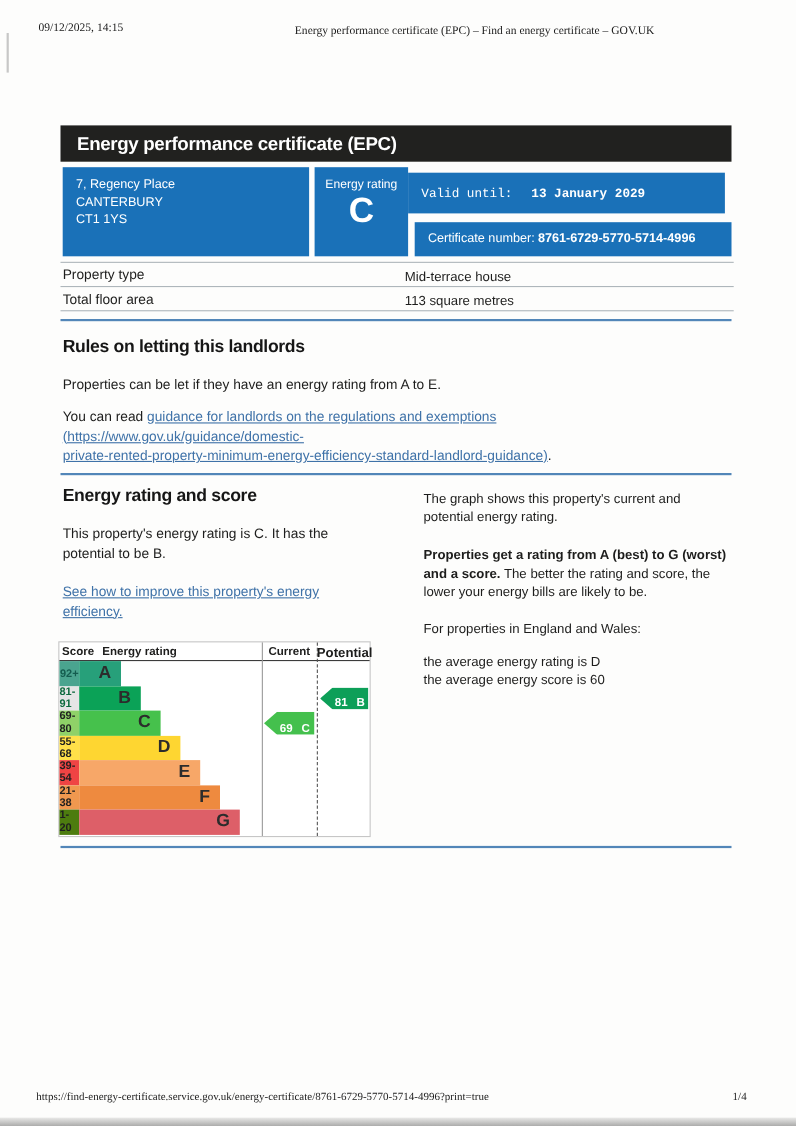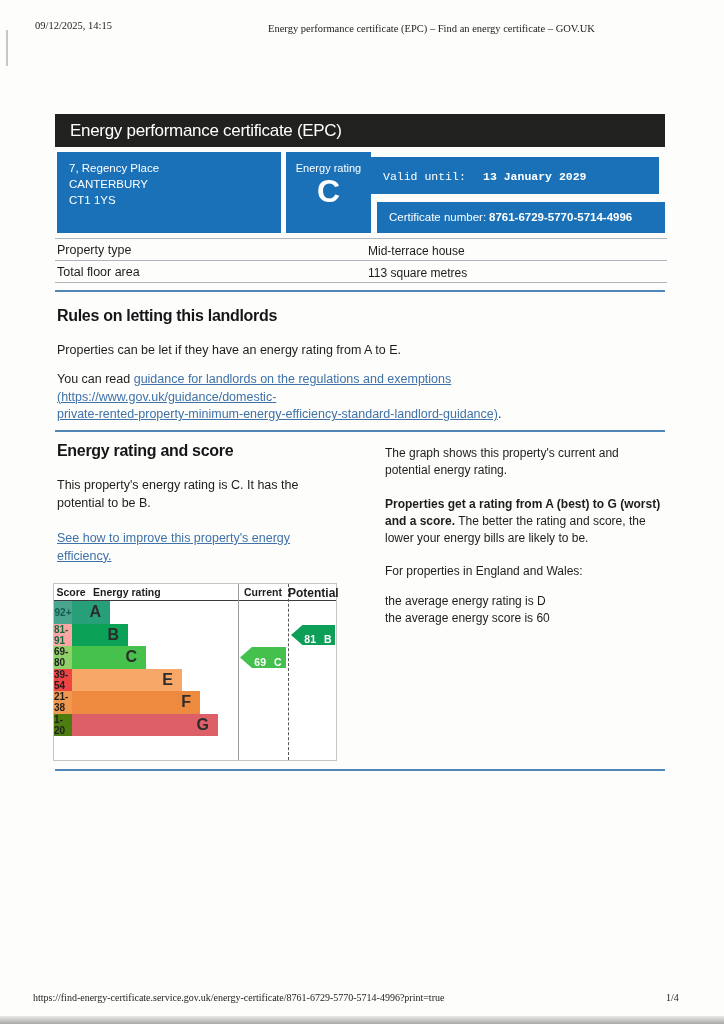--- a/index.html
+++ b/index.html
@@ -12,21 +12,21 @@
   .abs{position:absolute;}
 
   
   .ph-date{left:35px;top:20px;font-size:10.5px;color:#1c1c1c;}
   .ph-title{left:268px;top:23px;font-size:10.5px;color:#1c1c1c;}
   .pf-url{left:33px;top:992px;font-size:10px;color:#1c1c1c;}
   .pf-page{left:666px;top:992px;font-size:10px;color:#1c1c1c;}
 
   
   .banner{left:55px;top:114px;width:610px;height:33px;background:var(--banner-black,#21211f);}
-  .banner span{display:block;padding:7px 0 0 15px;color:#fff;font-weight:normal;font-size:17px;letter-spacing:-0.3px;}
+  .banner span{display:block;padding:7px 0 0 15px;color:#fff;font-weight:bold;font-size:17px;letter-spacing:-0.3px;}
 
   
   .bluebox{background:var(--accent-blue,#1a71b8);color:#fff;}
   .addr{left:57px;top:152px;width:224px;height:81px;box-sizing:border-box;padding:9px 12px;
         font-size:11.5px;line-height:1.38;white-space:pre-line;}
   .ratingbox{left:286px;top:152px;width:85px;height:81px;text-align:center;}
   .ratingbox .lbl{display:block;margin-top:10px;font-size:11px;}
   .ratingbox .val{display:block;margin-top:1px;font-size:32px;font-weight:bold;line-height:1.05;}
   .validbox{left:371px;top:157px;width:288px;height:37px;font-family:Liberation Mono, monospace;}
   .certbox{left:377px;top:202px;width:288px;height:31px;}
@@ -152,29 +152,35 @@
   <div class="vline1"></div>
   <div class="vline2"></div>
   <div class="bands">
       <div class="epc-row">
         <div class="epc-score" style="background: rgb(74, 164, 143); color: rgb(20, 92, 79);">92+</div>
         <div class="epc-bar" style="background: rgb(39, 160, 122); width: 38px;">
           <span class="epc-letter">A</span>
         </div>
       </div>
       <div class="epc-row">
-        <div class="epc-score" style="background: #fca5a5; color: rgb(14, 107, 63);">81-91</div>
+        <div class="epc-score" style="background: #e5e5e5; color: rgb(14, 107, 63);">81-91</div>
         <div class="epc-bar" style="background: rgb(11, 162, 87); width: 56px;">
           <span class="epc-letter">B</span>
         </div>
       </div>
       <div class="epc-row">
         <div class="epc-score" style="background: rgb(143, 209, 104); color: rgb(31, 31, 31);">69-80</div>
         <div class="epc-bar" style="background: rgb(70, 193, 76); width: 74px;">
           <span class="epc-letter">C</span>
+        </div>
+      </div>
+      <div class="epc-row">
+        <div class="epc-score" style="background: rgb(255, 224, 73); color: rgb(31, 31, 31);">55-68</div>
+        <div class="epc-bar" style="background: rgb(254, 214, 49); width: 92px;">
+          <span class="epc-letter">D</span>
         </div>
       </div>
       <div class="epc-row">
         <div class="epc-score" style="background: #ef4444; color: rgb(31, 31, 31);">39-54</div>
         <div class="epc-bar" style="background: rgb(247, 167, 104); width: 110px;">
           <span class="epc-letter">E</span>
         </div>
       </div>
       <div class="epc-row">
         <div class="epc-score" style="background: rgb(240, 152, 79); color: rgb(31, 31, 31);">21-38</div>

